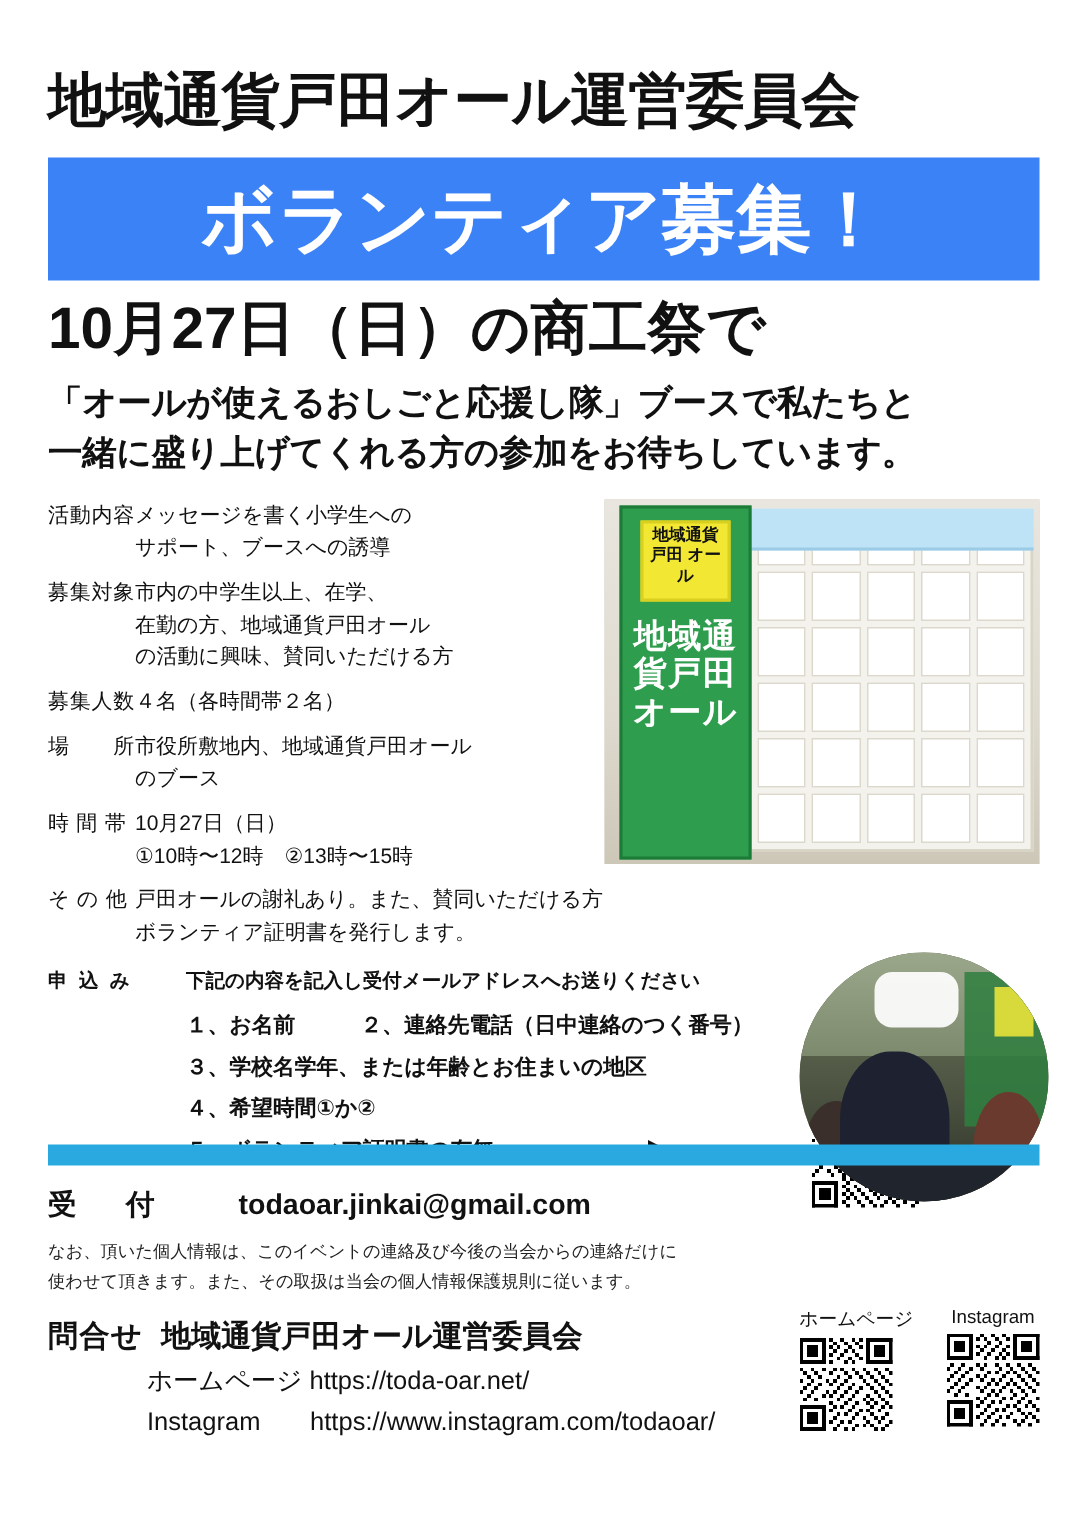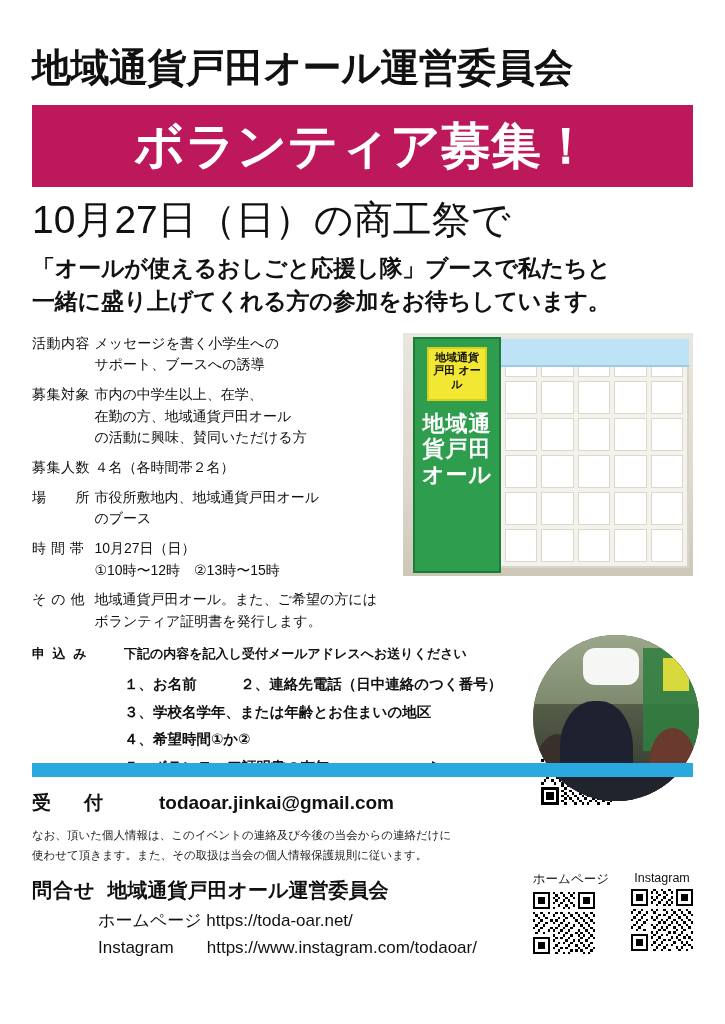--- a/index.html
+++ b/index.html
@@ -31,39 +31,39 @@
     font-size: 39px;
     font-weight: bold;
     letter-spacing: -0.5px;
     line-height: 1.05;
     color: #111111;
     white-space: nowrap;
   }
 
   .banner {
     margin-top: 16px;
-    background: #be185d;
+    background: #3b82f6;
     height: 82px;
     display: flex;
     align-items: center;
     justify-content: center;
   }
   .banner-text {
     color: #ffffff;
     font-size: 50px;
     font-weight: bold;
     letter-spacing: 0px;
     line-height: 1;
     white-space: nowrap;
   }
 
   .date-line {
     margin-top: 12px;
     font-size: 39px;
-    font-weight: normal;
+    font-weight: bold;
     line-height: 1.1;
     white-space: nowrap;
   }
 
   .lead {
     margin-top: 10px;
     font-size: 23px;
     font-weight: bold;
     line-height: 1.45;
     letter-spacing: -0.2px;
@@ -369,21 +369,21 @@
       <tr>
         <td class="info-label">時 間 帯</td>
         <td class="info-value">
           <div>10月27日（日）</div>
           <div>①10時〜12時　②13時〜15時</div>
         </td>
       </tr>
       <tr>
         <td class="info-label">そ の 他</td>
         <td class="info-value">
-          <div>地域通貨戸田オール。また、ご希望の方には</div>
+          <div>戸田オールの謝礼あり。また、賛同いただける方</div>
           <div>ボランティア証明書を発行します。</div>
         </td>
       </tr>
     </tbody>
       </table>
 
     <div class="photo-main">
       <div class="pm-bg"></div>
       <div class="pm-board">
         <div class="pm-cards">

